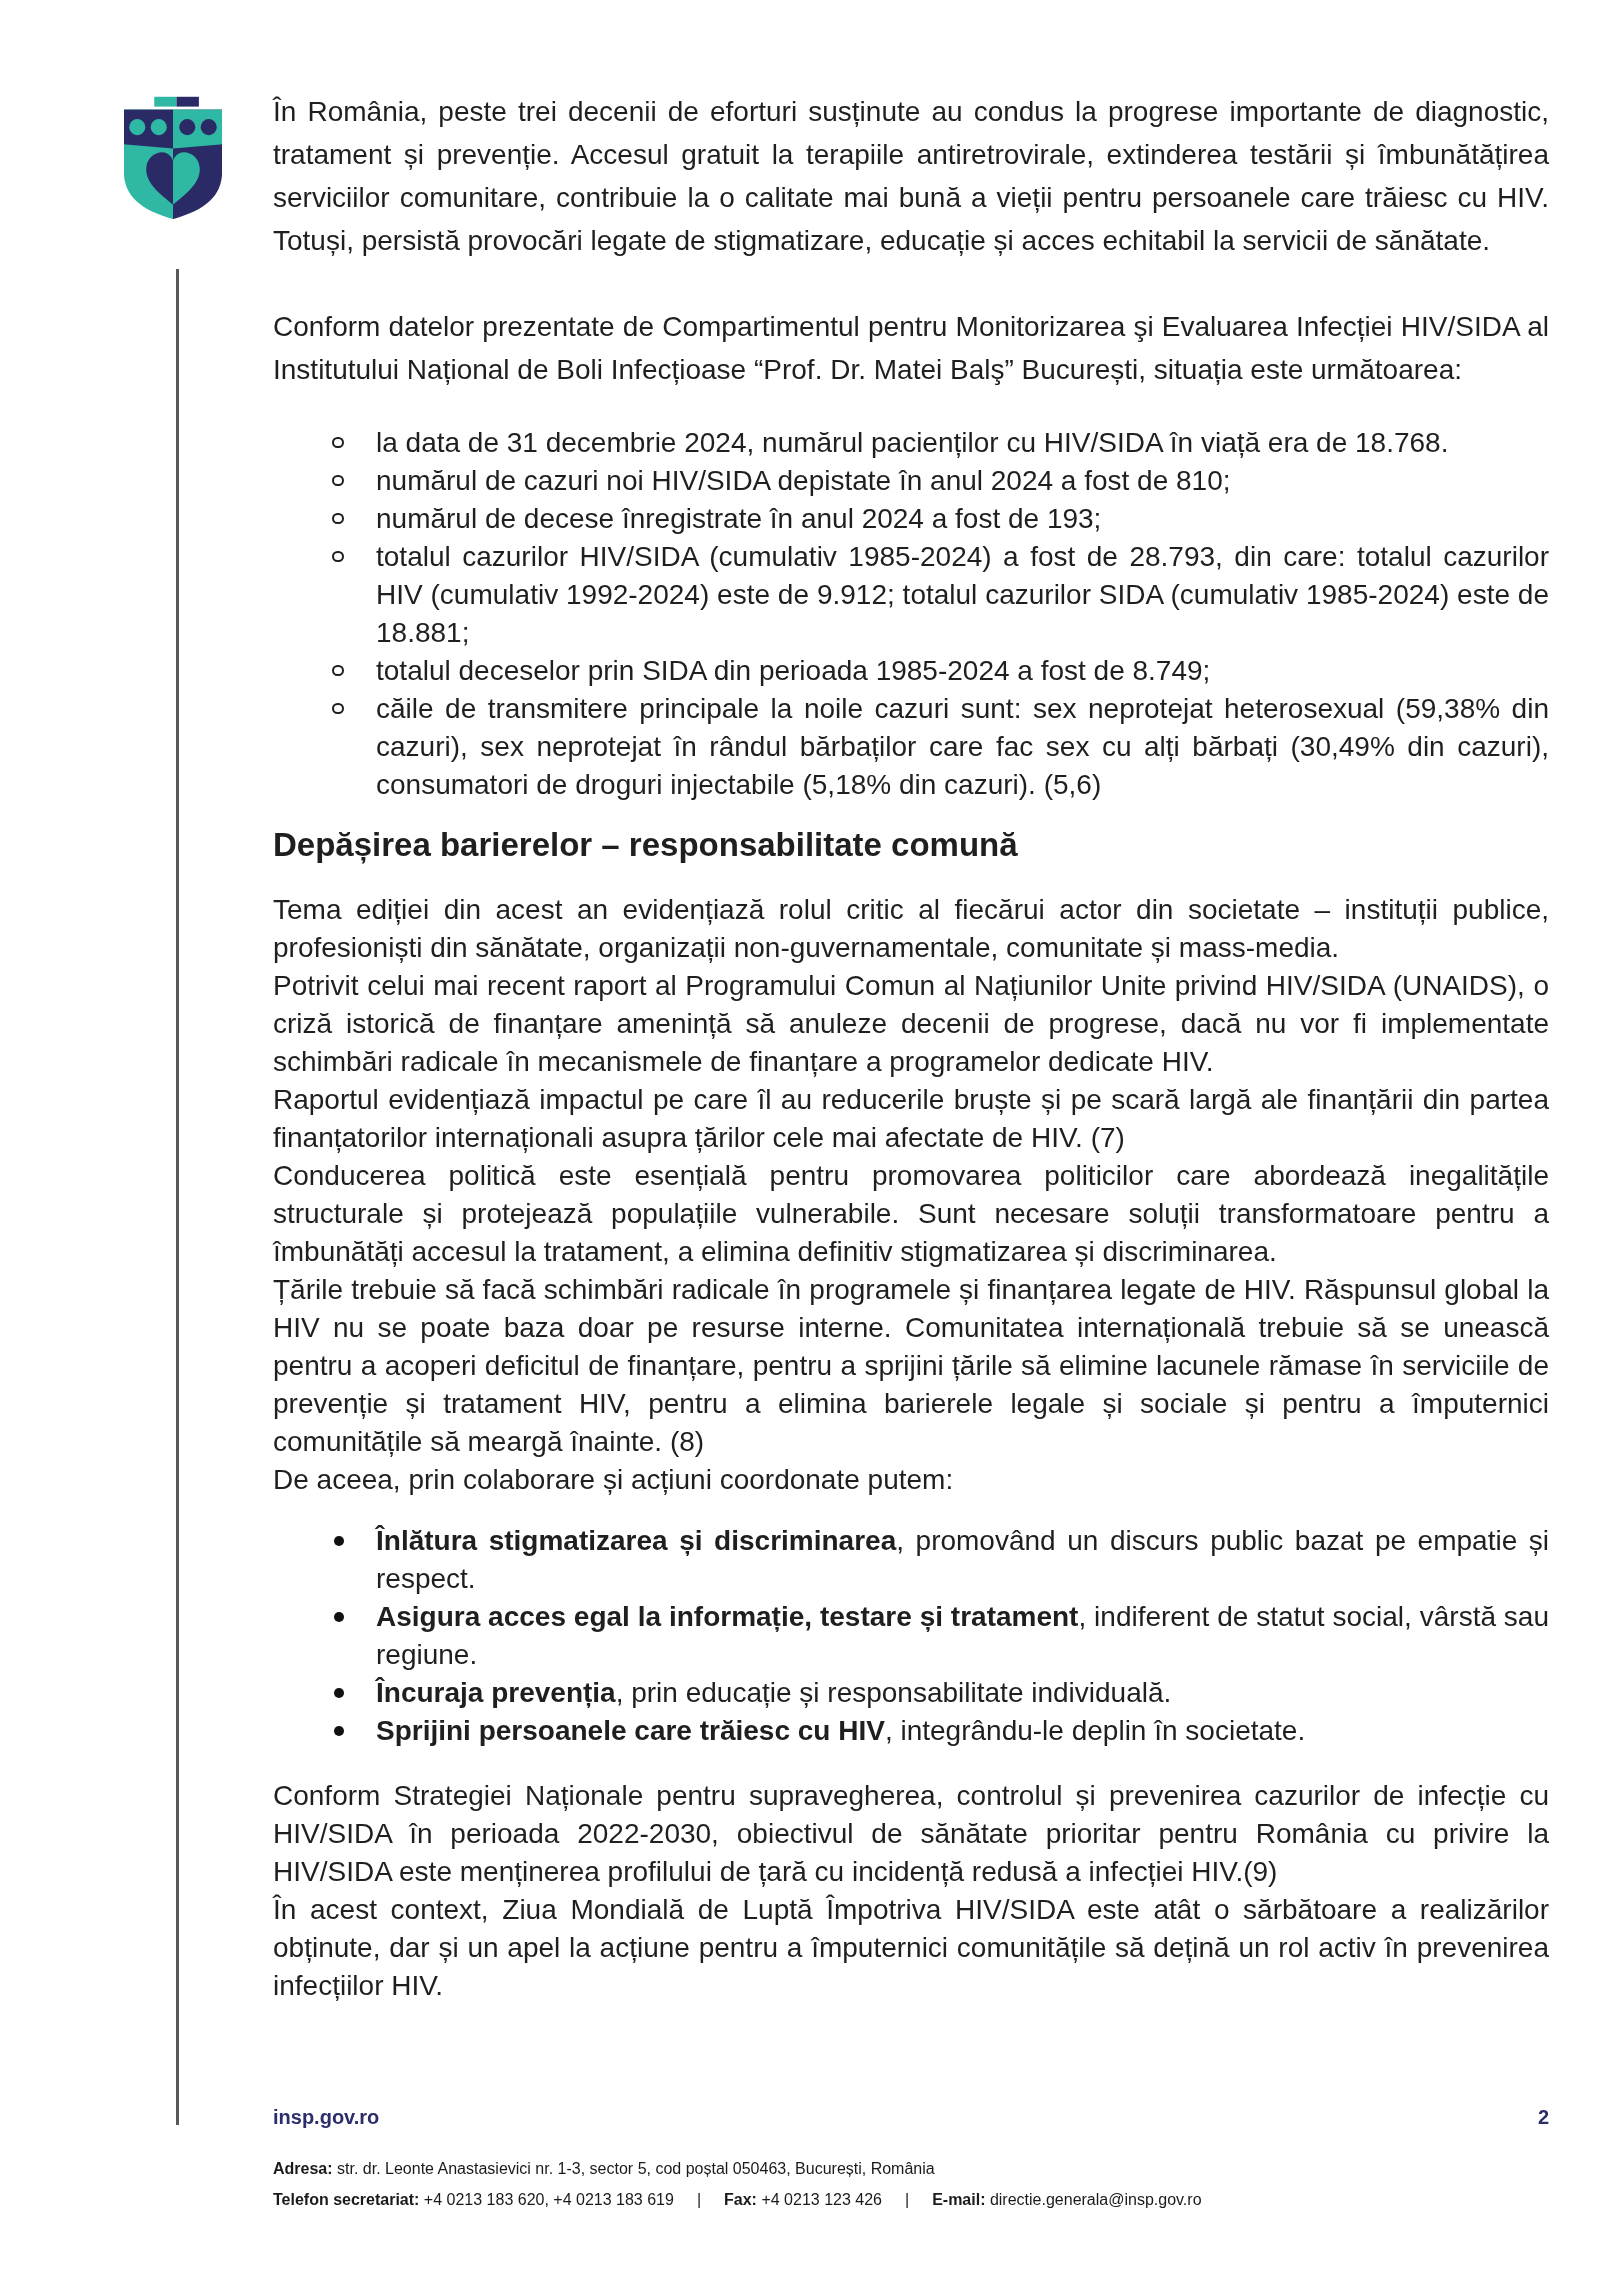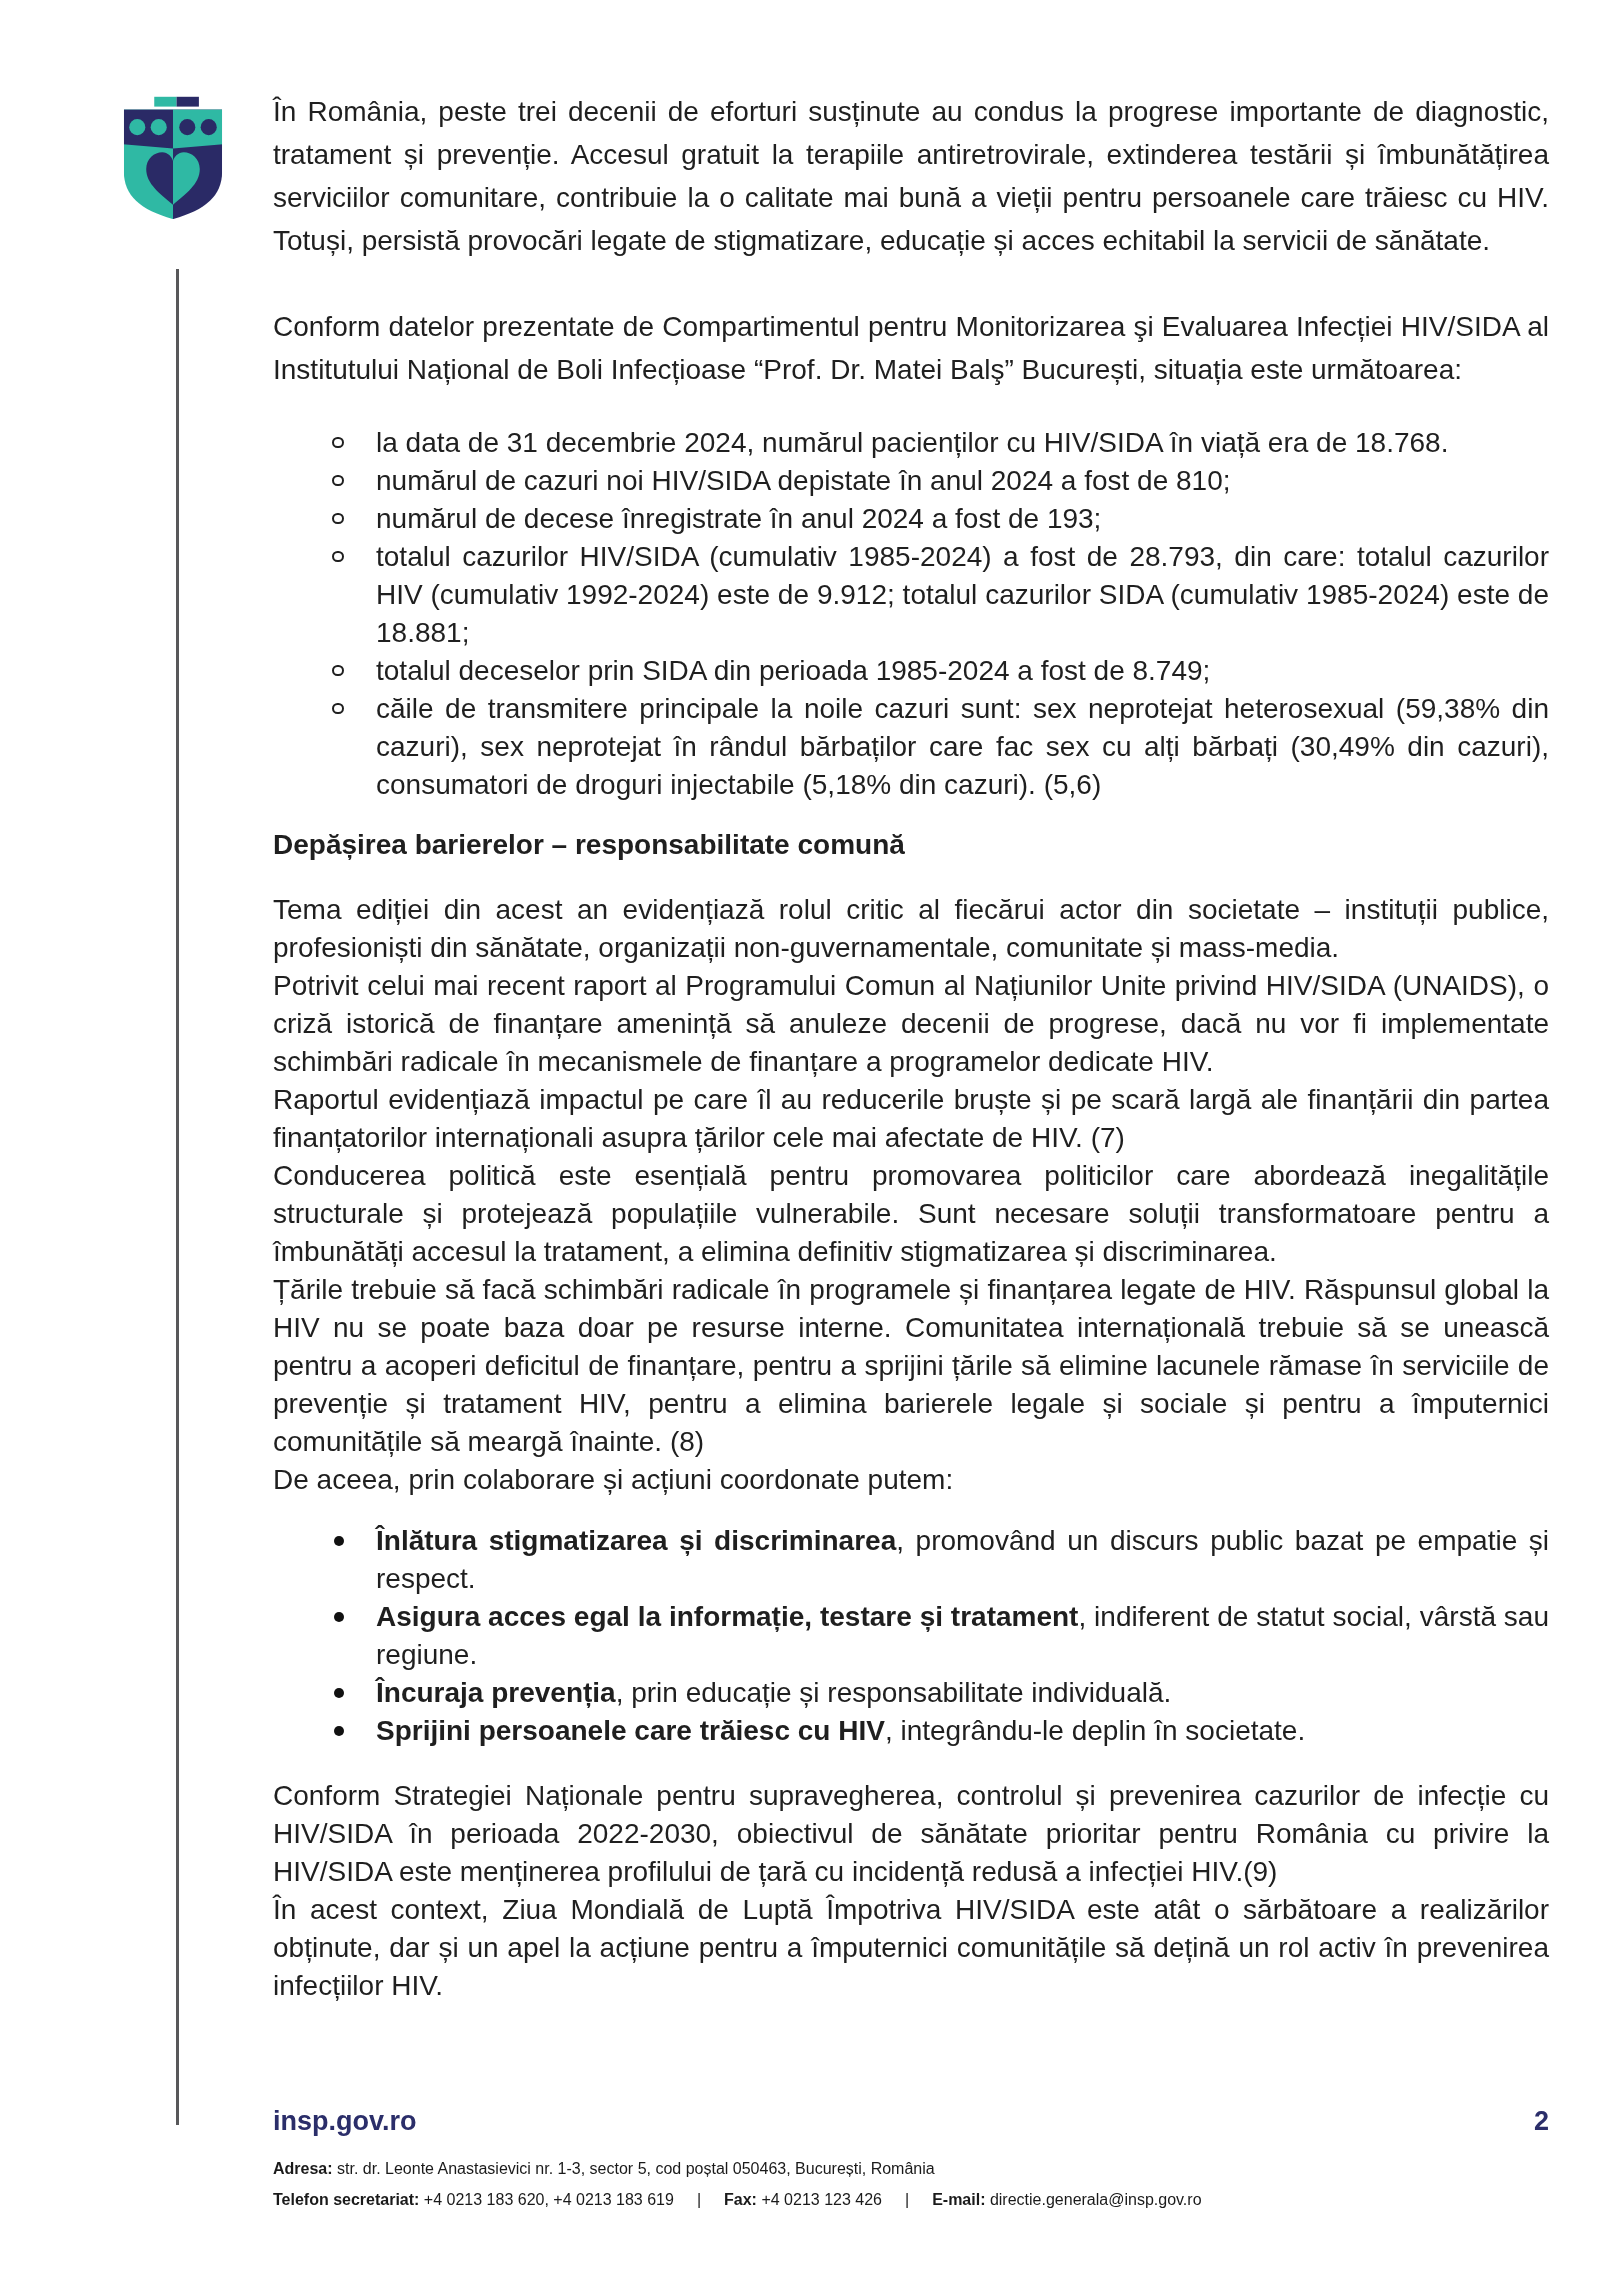--- a/index.html
+++ b/index.html
@@ -37,21 +37,21 @@
     text-align: justify;
   }
   .o-marker {
     position: absolute; left: 59px; top: 12.5px;
     width: 11.6px; height: 11.6px;
     border: 2.2px solid #1f1f1f; border-radius: 50%;
     display: inline-block;
   }
 
   h2.section-heading {
-    font-size: 28px; font-weight: bold; line-height: 38px;
+    font-size: 33px; font-weight: bold; line-height: 38px;
     margin: 21.5px 0 27px 0; text-align: left;
   }
 
   .mid p { line-height: 38px; }
 
   ul.actions { list-style: none; margin: 23px 0 27px 0; }
   ul.actions li {
     position: relative; padding-left: 103px; line-height: 38px;
     text-align: justify;
   }
@@ -63,21 +63,21 @@
   .lead-bold { font-weight: bold; }
 
   .closing p { line-height: 38px; }
 
   
   .site-row {
     position: absolute; left: 273px; top: 2106px; width: 1276px;
     display: flex; justify-content: space-between; align-items: baseline;
   }
   .site-link, .page-number {
-    font-size: 27px; font-weight: bold; color: #2b2e6a;
+    font-size: 20px; font-weight: bold; color: #2b2e6a;
   }
   .footer-block {
     position: absolute; left: 273px; top: 2153px; width: 1308px;
     font-size: 16px; line-height: 31px; color: #1a1a1a; text-align: left;
   }
   .footer-block .lbl { font-weight: bold; }
   .sep { display: inline-block; margin: 0 23px; color: #1a1a1a; }
 </style>
 </head>
 <body>

